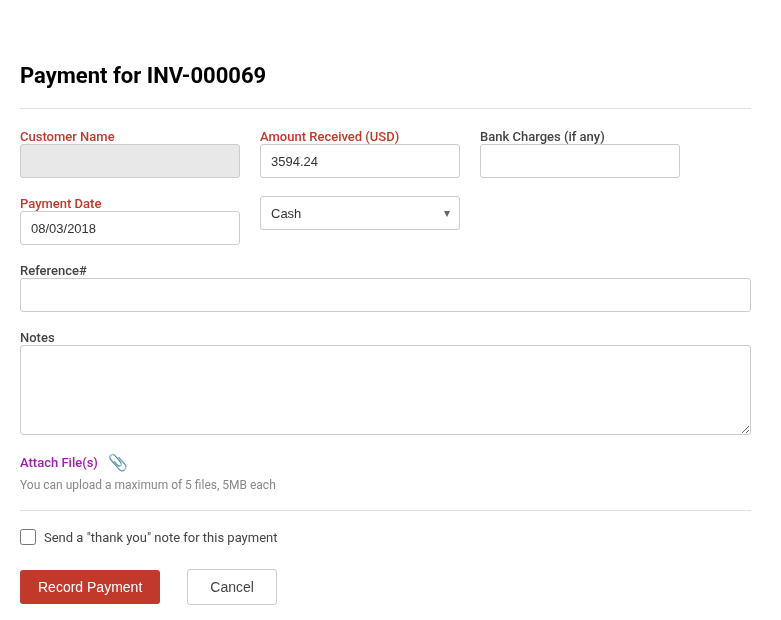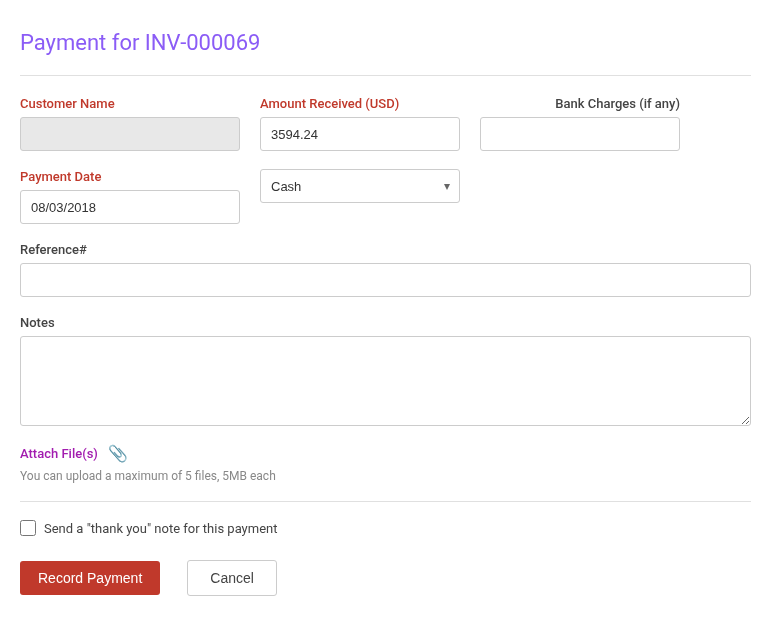--- a/index.html
+++ b/index.html
@@ -14,49 +14,48 @@
       font-size: 14px;
     }
     .page-container {
       width: 781px;
       min-height: 620px;
       background: #fff;
       padding: 30px 30px 30px 20px;
     }
     .page-title {
       font-size: 22px;
-      font-weight: 400;
-      color: #8b5cf6;
+      font-weight: 700;
+      color: #000000;
       margin-bottom: 20px;
+      margin-top: 33px;
     }
     .divider {
       border: none;
       border-top: 1px solid #e0e0e0;
       margin-bottom: 20px;
     }
     .form-row {
       display: flex;
       gap: 20px;
       margin-bottom: 18px;
       align-items: flex-start;
     }
     .form-group {
       display: flex;
       flex-direction: column;
-      gap: 6px;
     }
     .form-group.customer-name {
       width: 220px;
     }
     .form-group.amount-received {
       width: 200px;
     }
     .form-group.bank-charges {
       width: 200px;
-      align-items: flex-end;
     }
     .form-group.payment-date {
       width: 220px;
     }
     .form-group.payment-mode {
       width: 200px;
     }
     .form-group.reference {
       width: 100%;
     }

